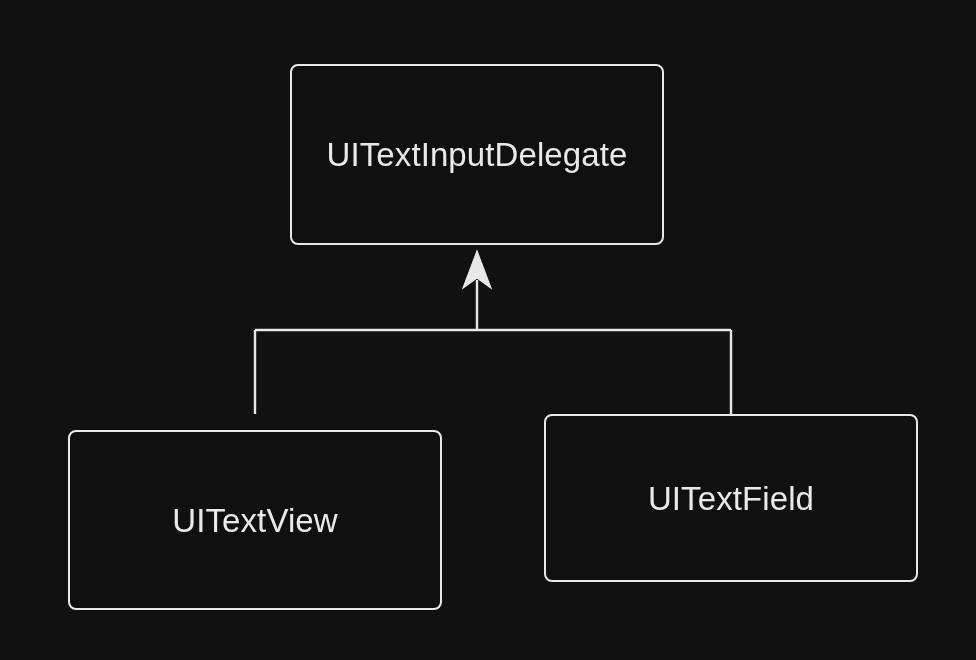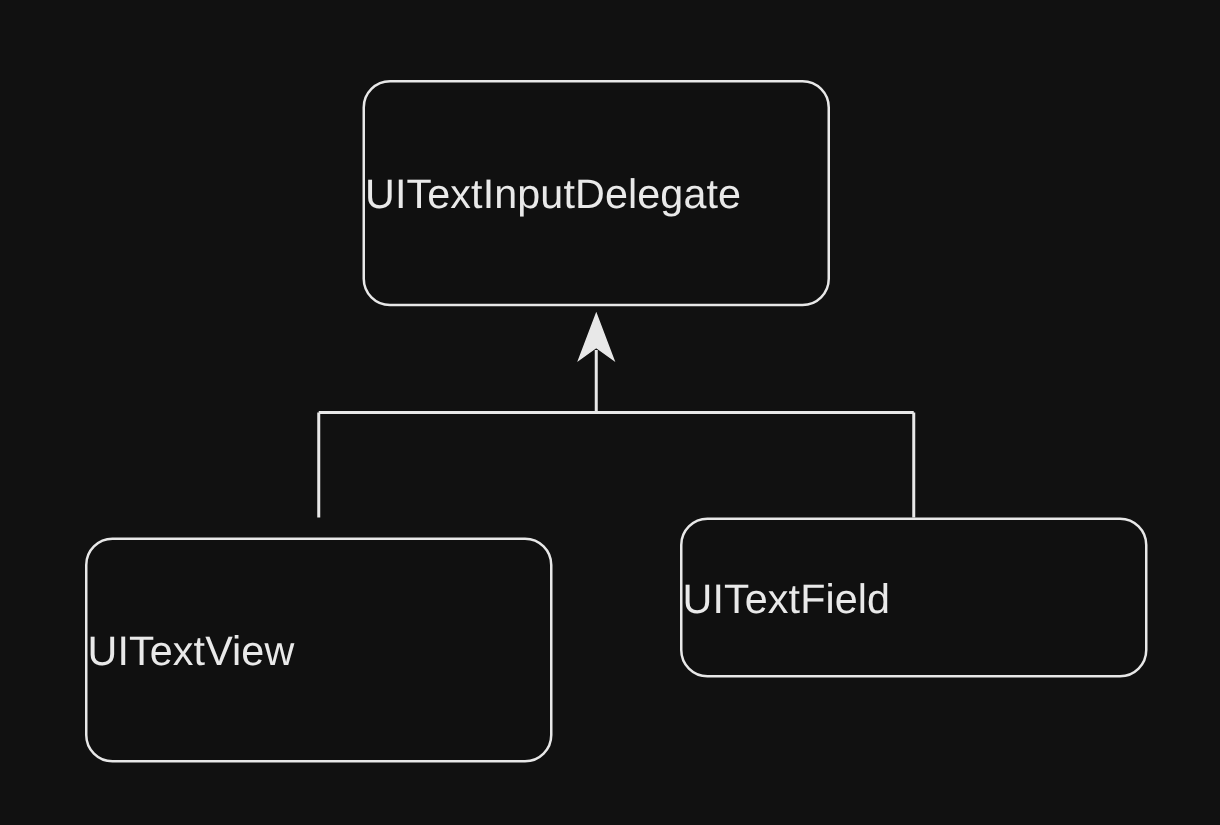--- a/index.html
+++ b/index.html
@@ -26,23 +26,24 @@
     top: 0;
     width: 976px;
     height: 660px;
     pointer-events: none;
   }
   .node {
     position: absolute;
     box-sizing: border-box;
     display: flex;
     align-items: center;
+    justify-content: center;
     background: #101010;
     border: 2px solid #e8e8e8;
-    border-radius: 22px;
+    border-radius: 8px;
   }
   .node-label {
     color: #e9e9e9;
     font-family: "Liberation Sans", sans-serif;
     font-size: 33px;
     font-weight: 400;
     letter-spacing: 0.1px;
     line-height: 1;
     white-space: nowrap;
     text-align: center;
@@ -57,21 +58,21 @@
     left: 68px;
     top: 414px;
     width: 374px;
     height: 180px;
     margin-top: 16px;
   }
   #node-child-1 {
     left: 544px;
     top: 414px;
     width: 374px;
-    height: 128px;
+    height: 168px;
   }
 </style>
 </head>
 <body>
 
 <div id="diagram-canvas">
 
   <svg class="connector-layer" viewBox="0 0 976 660" width="976" height="660">
     <g fill="none" stroke="#e8e8e8" stroke-width="2.4" stroke-linecap="butt">
       <path d="M 477 330 L 477 280"></path>

